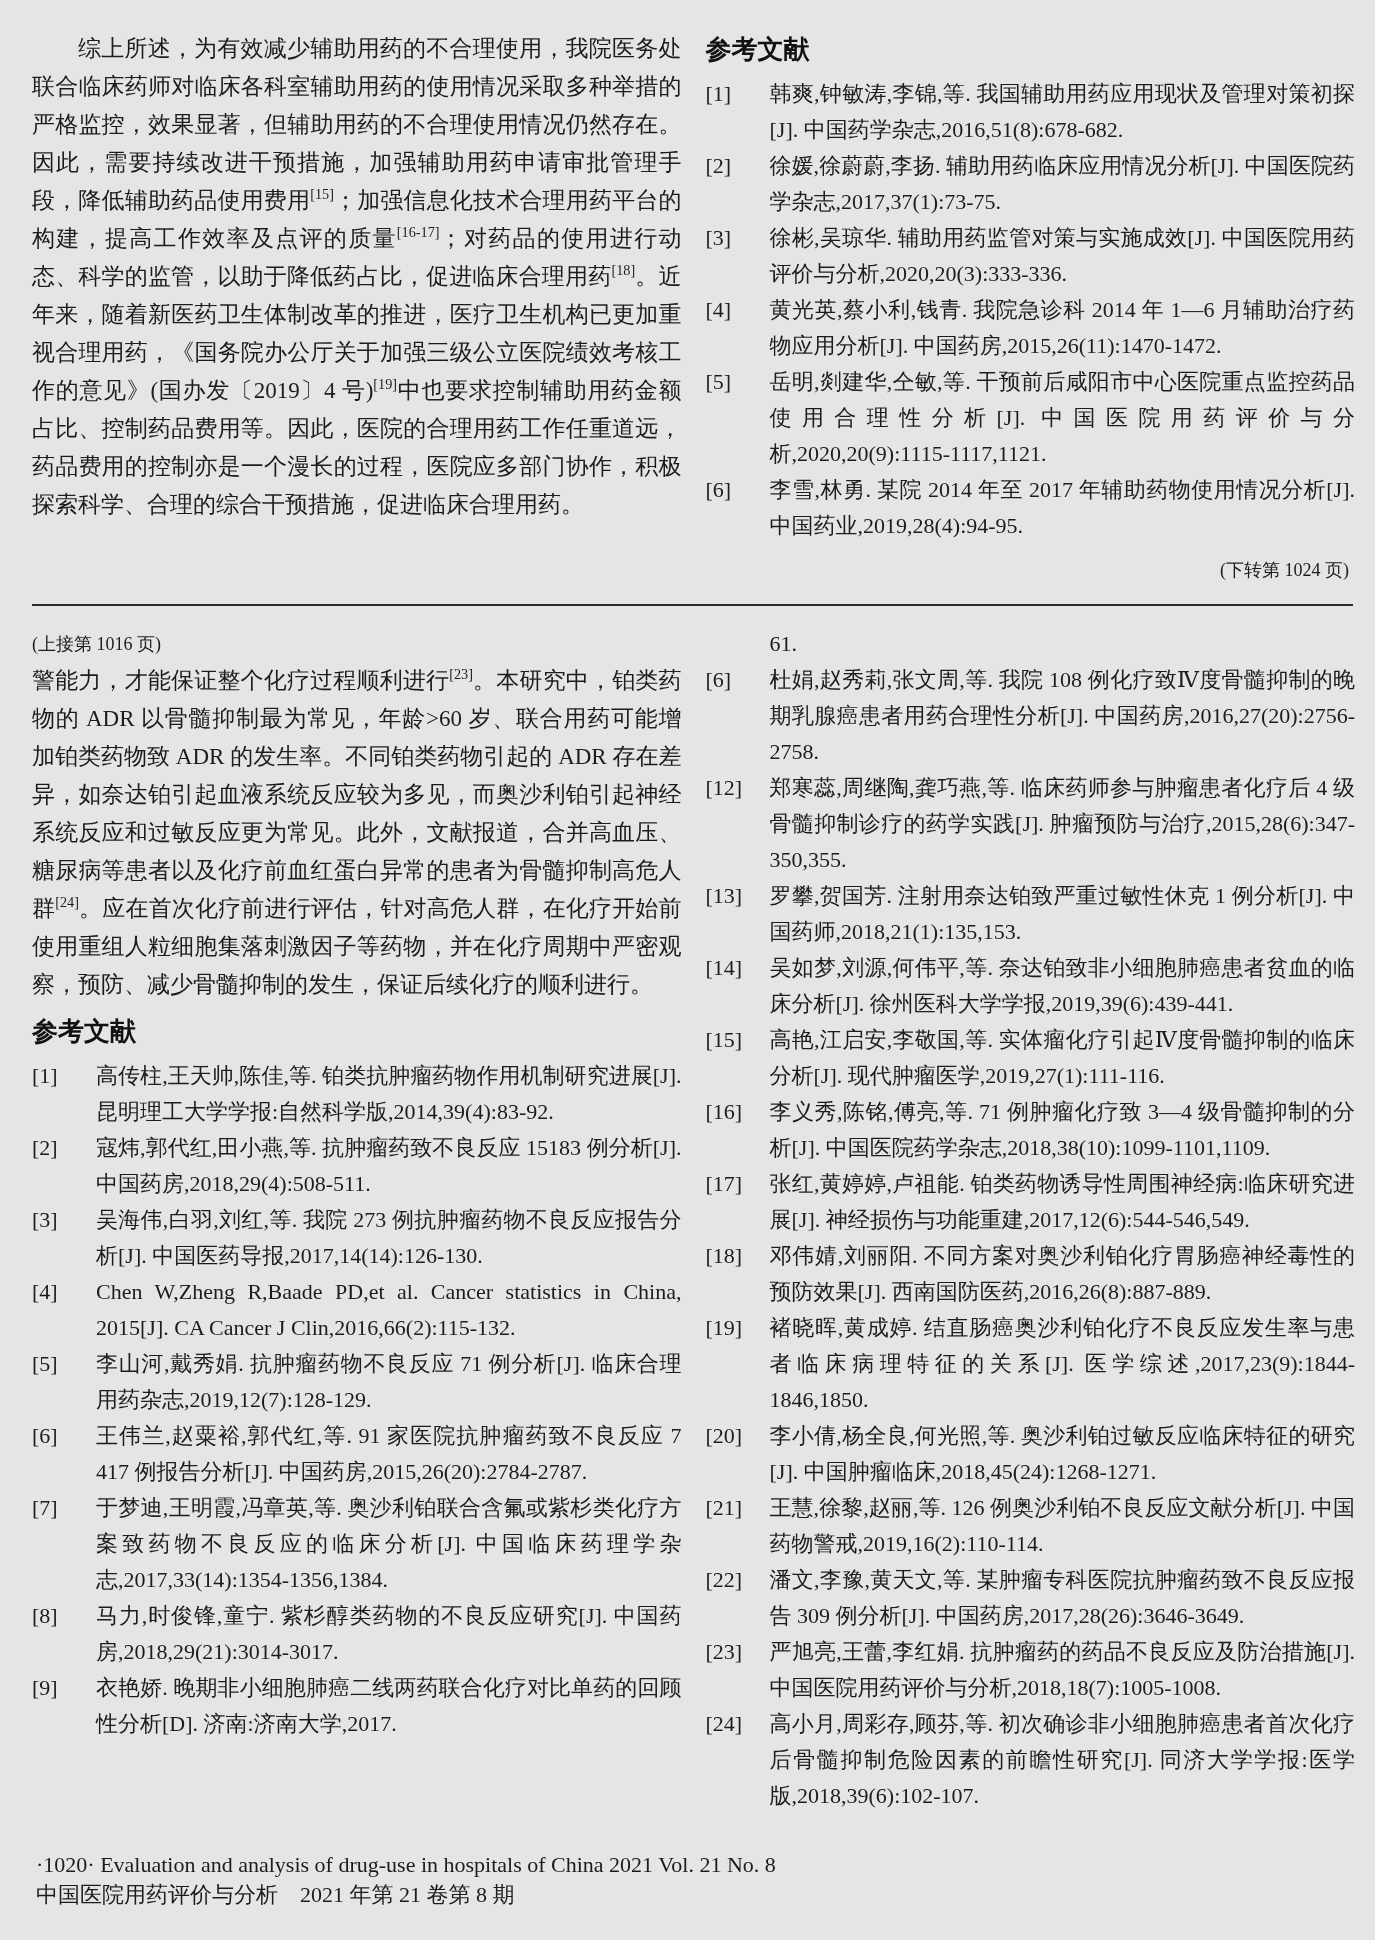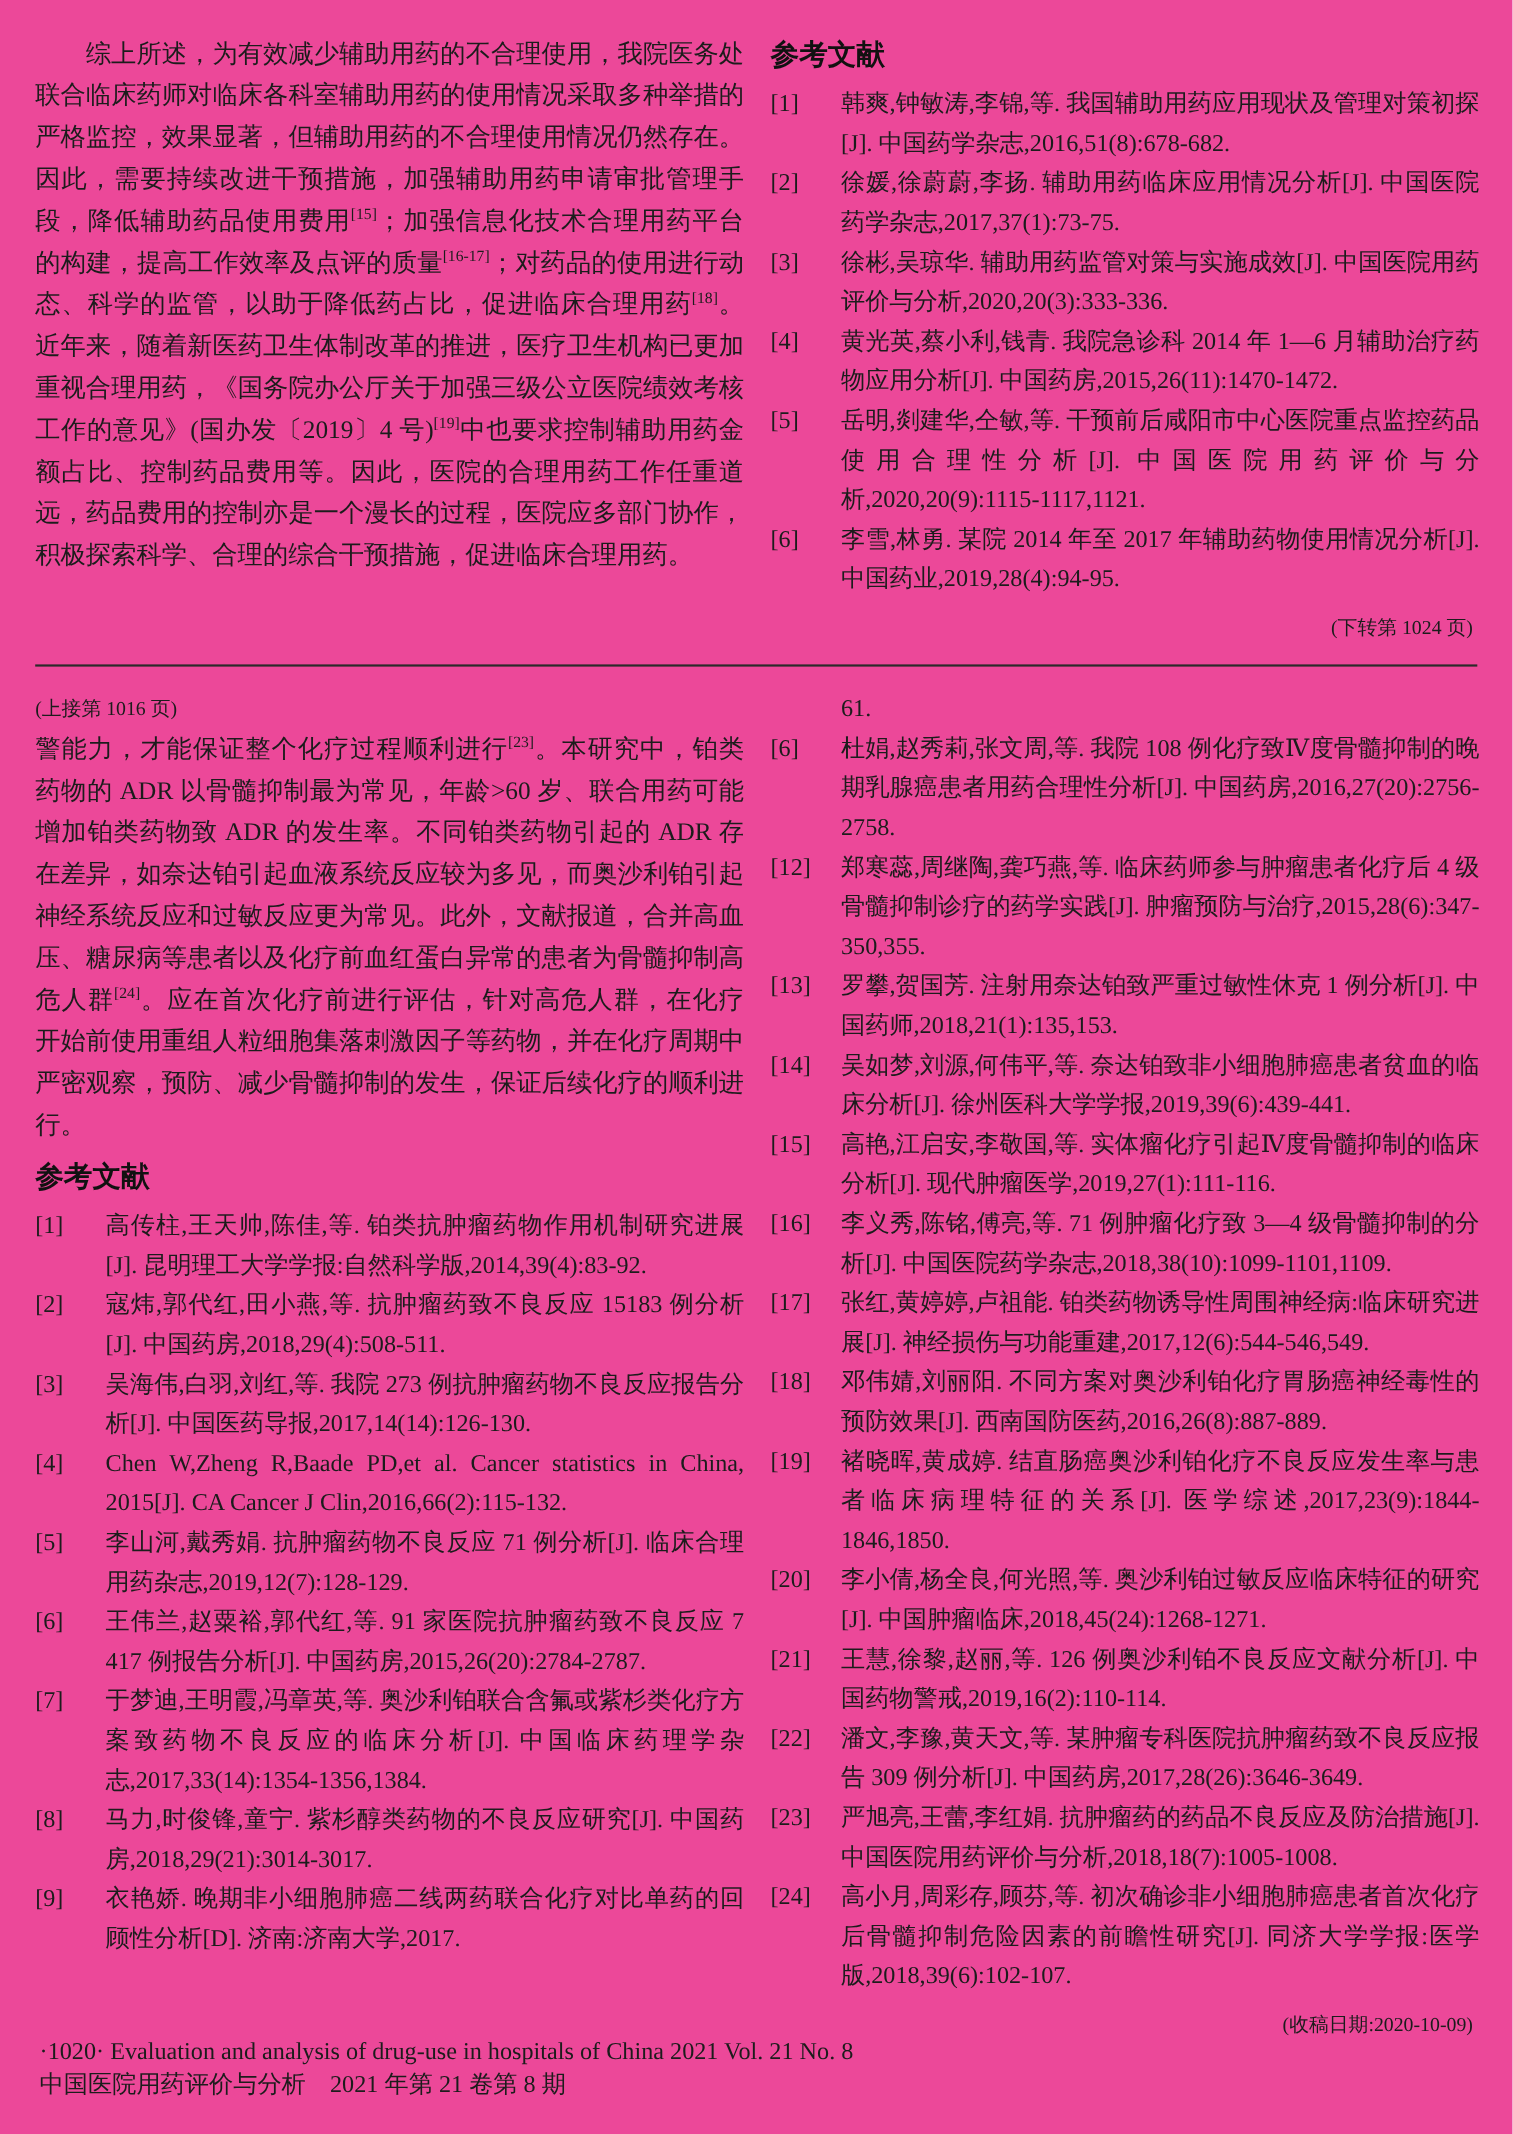--- a/index.html
+++ b/index.html
@@ -5,26 +5,26 @@
   html, body {
     margin: 0;
     padding: 0;
     background: #ffffff;
   }
   .page {
     position: relative;
     width: 1375px;
     height: 1940px;
     margin: 0 auto;
-    background: #ec4899;
+    background: #e5e5e5;
     color: #1c1c1c;
     font-family: "Liberation Serif", "DejaVu Serif", serif;
     overflow: hidden;
     box-sizing: border-box;
-    padding: 30px 30px 0 32px;
+    padding: 30px 20px 0 32px;
   }
   .two-col {
     display: flex;
     gap: 24px;
   }
   .col {
     flex: 1 1 0;
     min-width: 0;
   }
   .body {
@@ -268,21 +268,20 @@
           <div class="ref">
             <span class="ref-label">[23]</span>
             <span class="ref-text">严旭亮,王蕾,李红娟. 抗肿瘤药的药品不良反应及防治措施[J]. 中国医院用药评价与分析,2018,18(7):1005-1008.</span>
           </div>
 
           <div class="ref">
             <span class="ref-label">[24]</span>
             <span class="ref-text">高小月,周彩存,顾芬,等. 初次确诊非小细胞肺癌患者首次化疗后骨髓抑制危险因素的前瞻性研究[J]. 同济大学学报:医学版,2018,39(6):102-107.</span>
           </div>
         </div>
-      <p class="note right">(收稿日期:2020-10-09)</p>
     </div>
   </section>
 
   <footer class="footer">
     <span>·1020·   Evaluation and analysis of drug-use in hospitals of China 2021 Vol. 21 No. 8</span>
     <span>中国医院用药评价与分析　2021 年第 21 卷第 8 期</span>
   </footer>
 
 </div>
 

